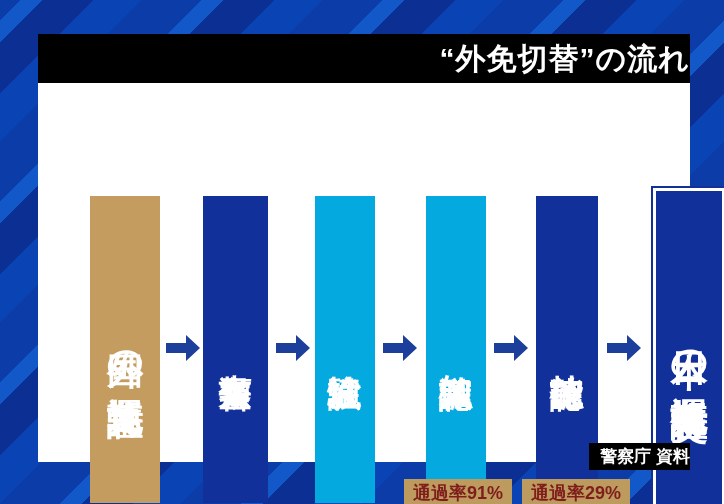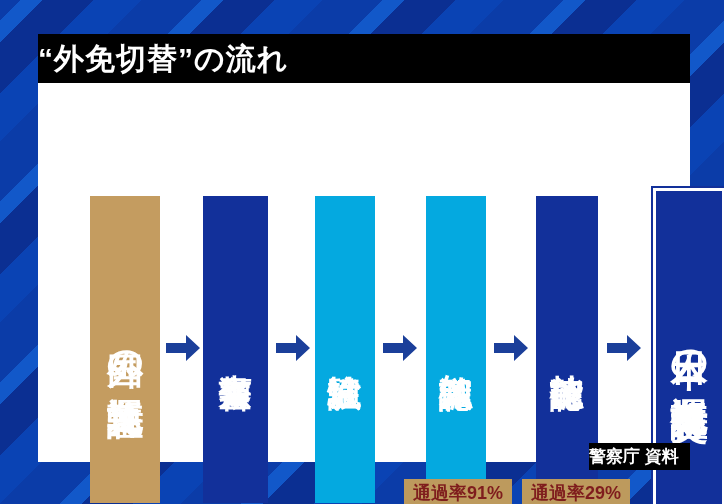--- a/index.html
+++ b/index.html
@@ -41,21 +41,21 @@
   
   #title-banner {
     position: absolute;
     left: 38px;
     top: 34px;
     width: 652px;
     height: 49px;
     background: #000000;
     display: flex;
     align-items: center;
-    justify-content: flex-start;
+    justify-content: flex-end;
   }
   #title-text {
     color: #ffffff;
     font-size: 30px;
     font-weight: bold;
     letter-spacing: 1px;
     line-height: 1;
     white-space: nowrap;
   }
 
@@ -150,21 +150,21 @@
   
   #source-tag {
     position: absolute;
     left: 589px;
     top: 443px;
     width: 101px;
     height: 27px;
     background: #000000;
     display: flex;
     align-items: center;
-    justify-content: flex-start;
+    justify-content: flex-end;
   }
   #source-text {
     color: #ffffff;
     font-size: 17px;
     font-weight: bold;
     white-space: nowrap;
     line-height: 1;
   }
 </style>
 </head>

